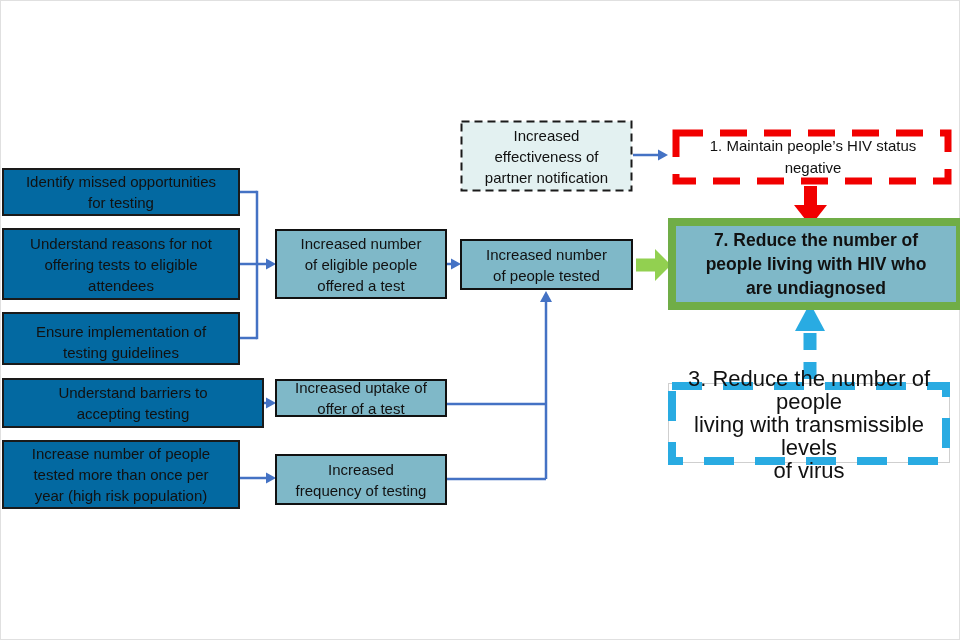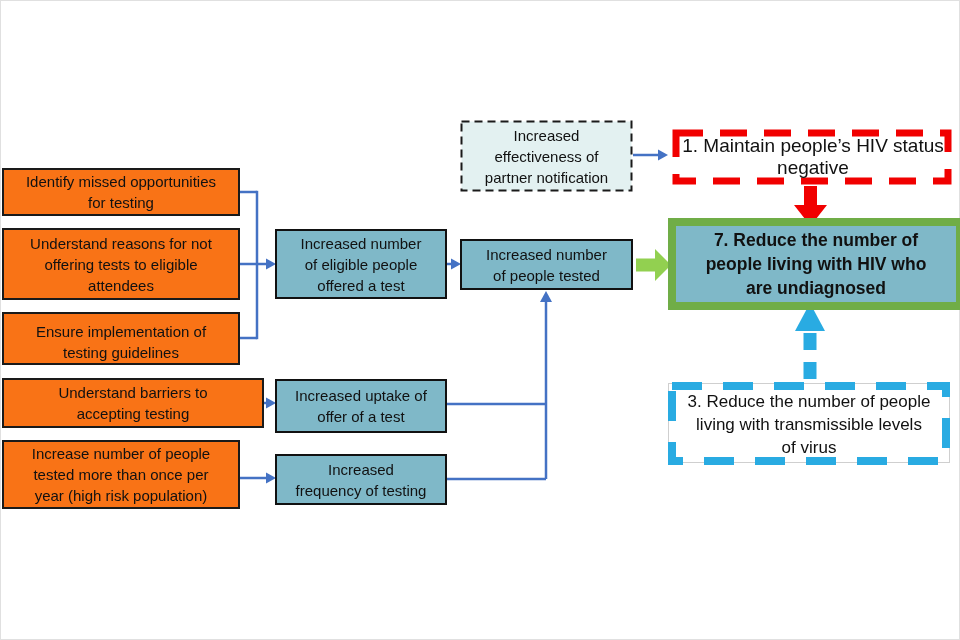--- a/index.html
+++ b/index.html
@@ -7,40 +7,40 @@
     position:relative;width:960px;height:640px;overflow:hidden;
     background:#ffffff;outline:1px solid #e0e0e0;outline-offset:-1px;
     font-family:"Liberation Sans","DejaVu Sans",sans-serif;color:#111;
   }
   .connectors{position:absolute;left:0;top:0;z-index:1;}
   .node{
     position:absolute;z-index:2;box-sizing:border-box;
     display:flex;align-items:center;justify-content:center;text-align:center;
   }
   .label{white-space:pre-line;}
-  .white-box{background:#f97316;border:2px solid #1a1a1a;font-size:15px;line-height:21px;}
+  .white-box{background:#0369a1;border:2px solid #1a1a1a;font-size:15px;line-height:21px;}
   .teal-box{background:#7FB8C8;border:2px solid #111;font-size:15px;line-height:21px;}
   .ghost{background:transparent;border:none;}
   #n1{left:2px;top:168px;width:238px;height:48px;}
   #n2{left:2px;top:228px;width:238px;height:72px;}
   #n3{left:2px;top:312px;width:238px;height:53px;align-items:flex-end;}
   #n4{left:2px;top:378px;width:262px;height:50px;}
   #n5{left:2px;top:440px;width:238px;height:69px;}
   #tA{left:275px;top:229px;width:172px;height:70px;}
-  #tB{left:275px;top:379px;width:172px;height:54px;}
+  #tB{left:275px;top:379px;width:172px;height:38px;}
   #tC{left:275px;top:454px;width:172px;height:51px;}
   #tD{left:460px;top:239px;width:173px;height:51px;}
   #partner{left:461px;top:121px;width:171px;height:70px;font-size:15px;line-height:21px;}
-  #outcome1{left:676px;top:130px;width:274px;height:54px;font-size:19px;line-height:22px;}
+  #outcome1{left:676px;top:130px;width:274px;height:54px;font-size:15px;line-height:22px;}
   #outcome2{
     left:668px;top:218px;width:296px;height:92px;
     background:#7FB8C8;border:8px solid #70AD47;
     font-size:17.5px;line-height:24px;font-weight:bold;
   }
-  #outcome3{left:672px;top:386px;width:274px;height:76px;font-size:17px;line-height:23px;}
+  #outcome3{left:672px;top:386px;width:274px;height:76px;font-size:22px;line-height:23px;}
 </style>
 </head>
 <body>
 
 <div class="canvas">
 
   <svg class="connectors" width="960" height="640" viewBox="0 0 960 640">
 
     <rect x="461.5" y="121.5" width="170" height="69" fill="#E3F1F1" stroke="#1a1a1a" stroke-width="2" stroke-dasharray="8 5"></rect>
     <rect x="676" y="133" width="272" height="48" fill="#ffffff" stroke="#F10000" stroke-width="7" stroke-dasharray="27 17"></rect>

